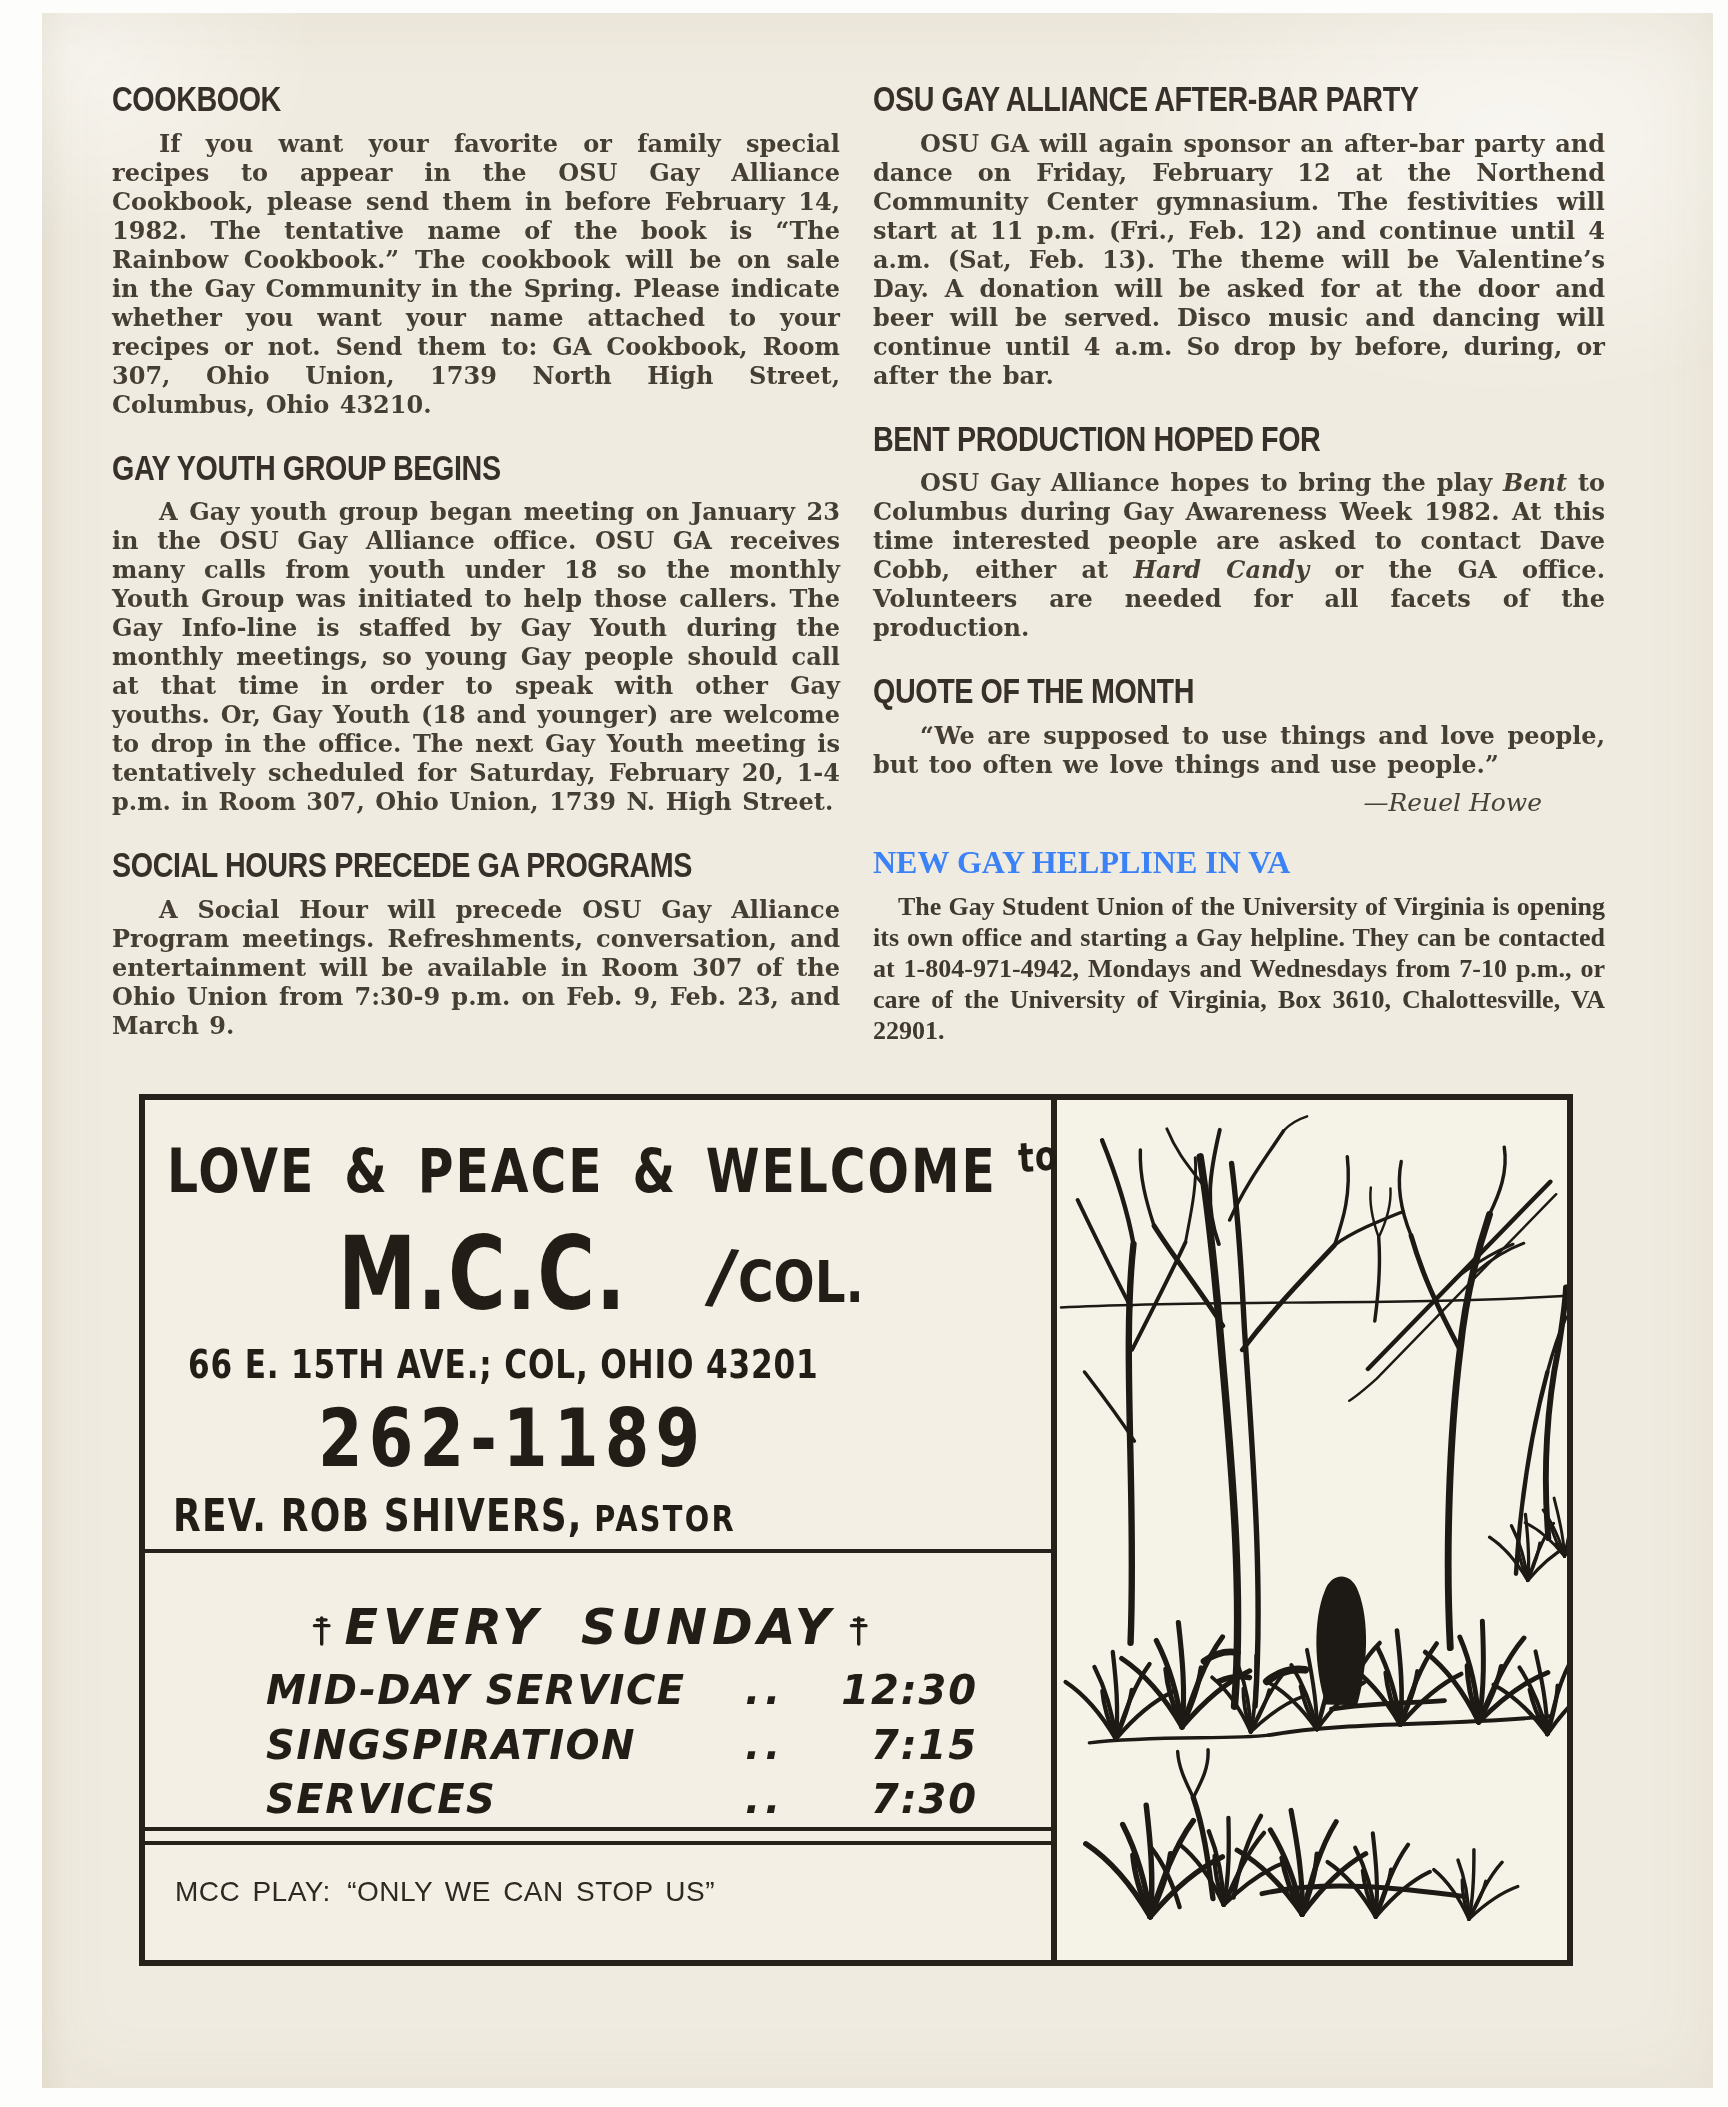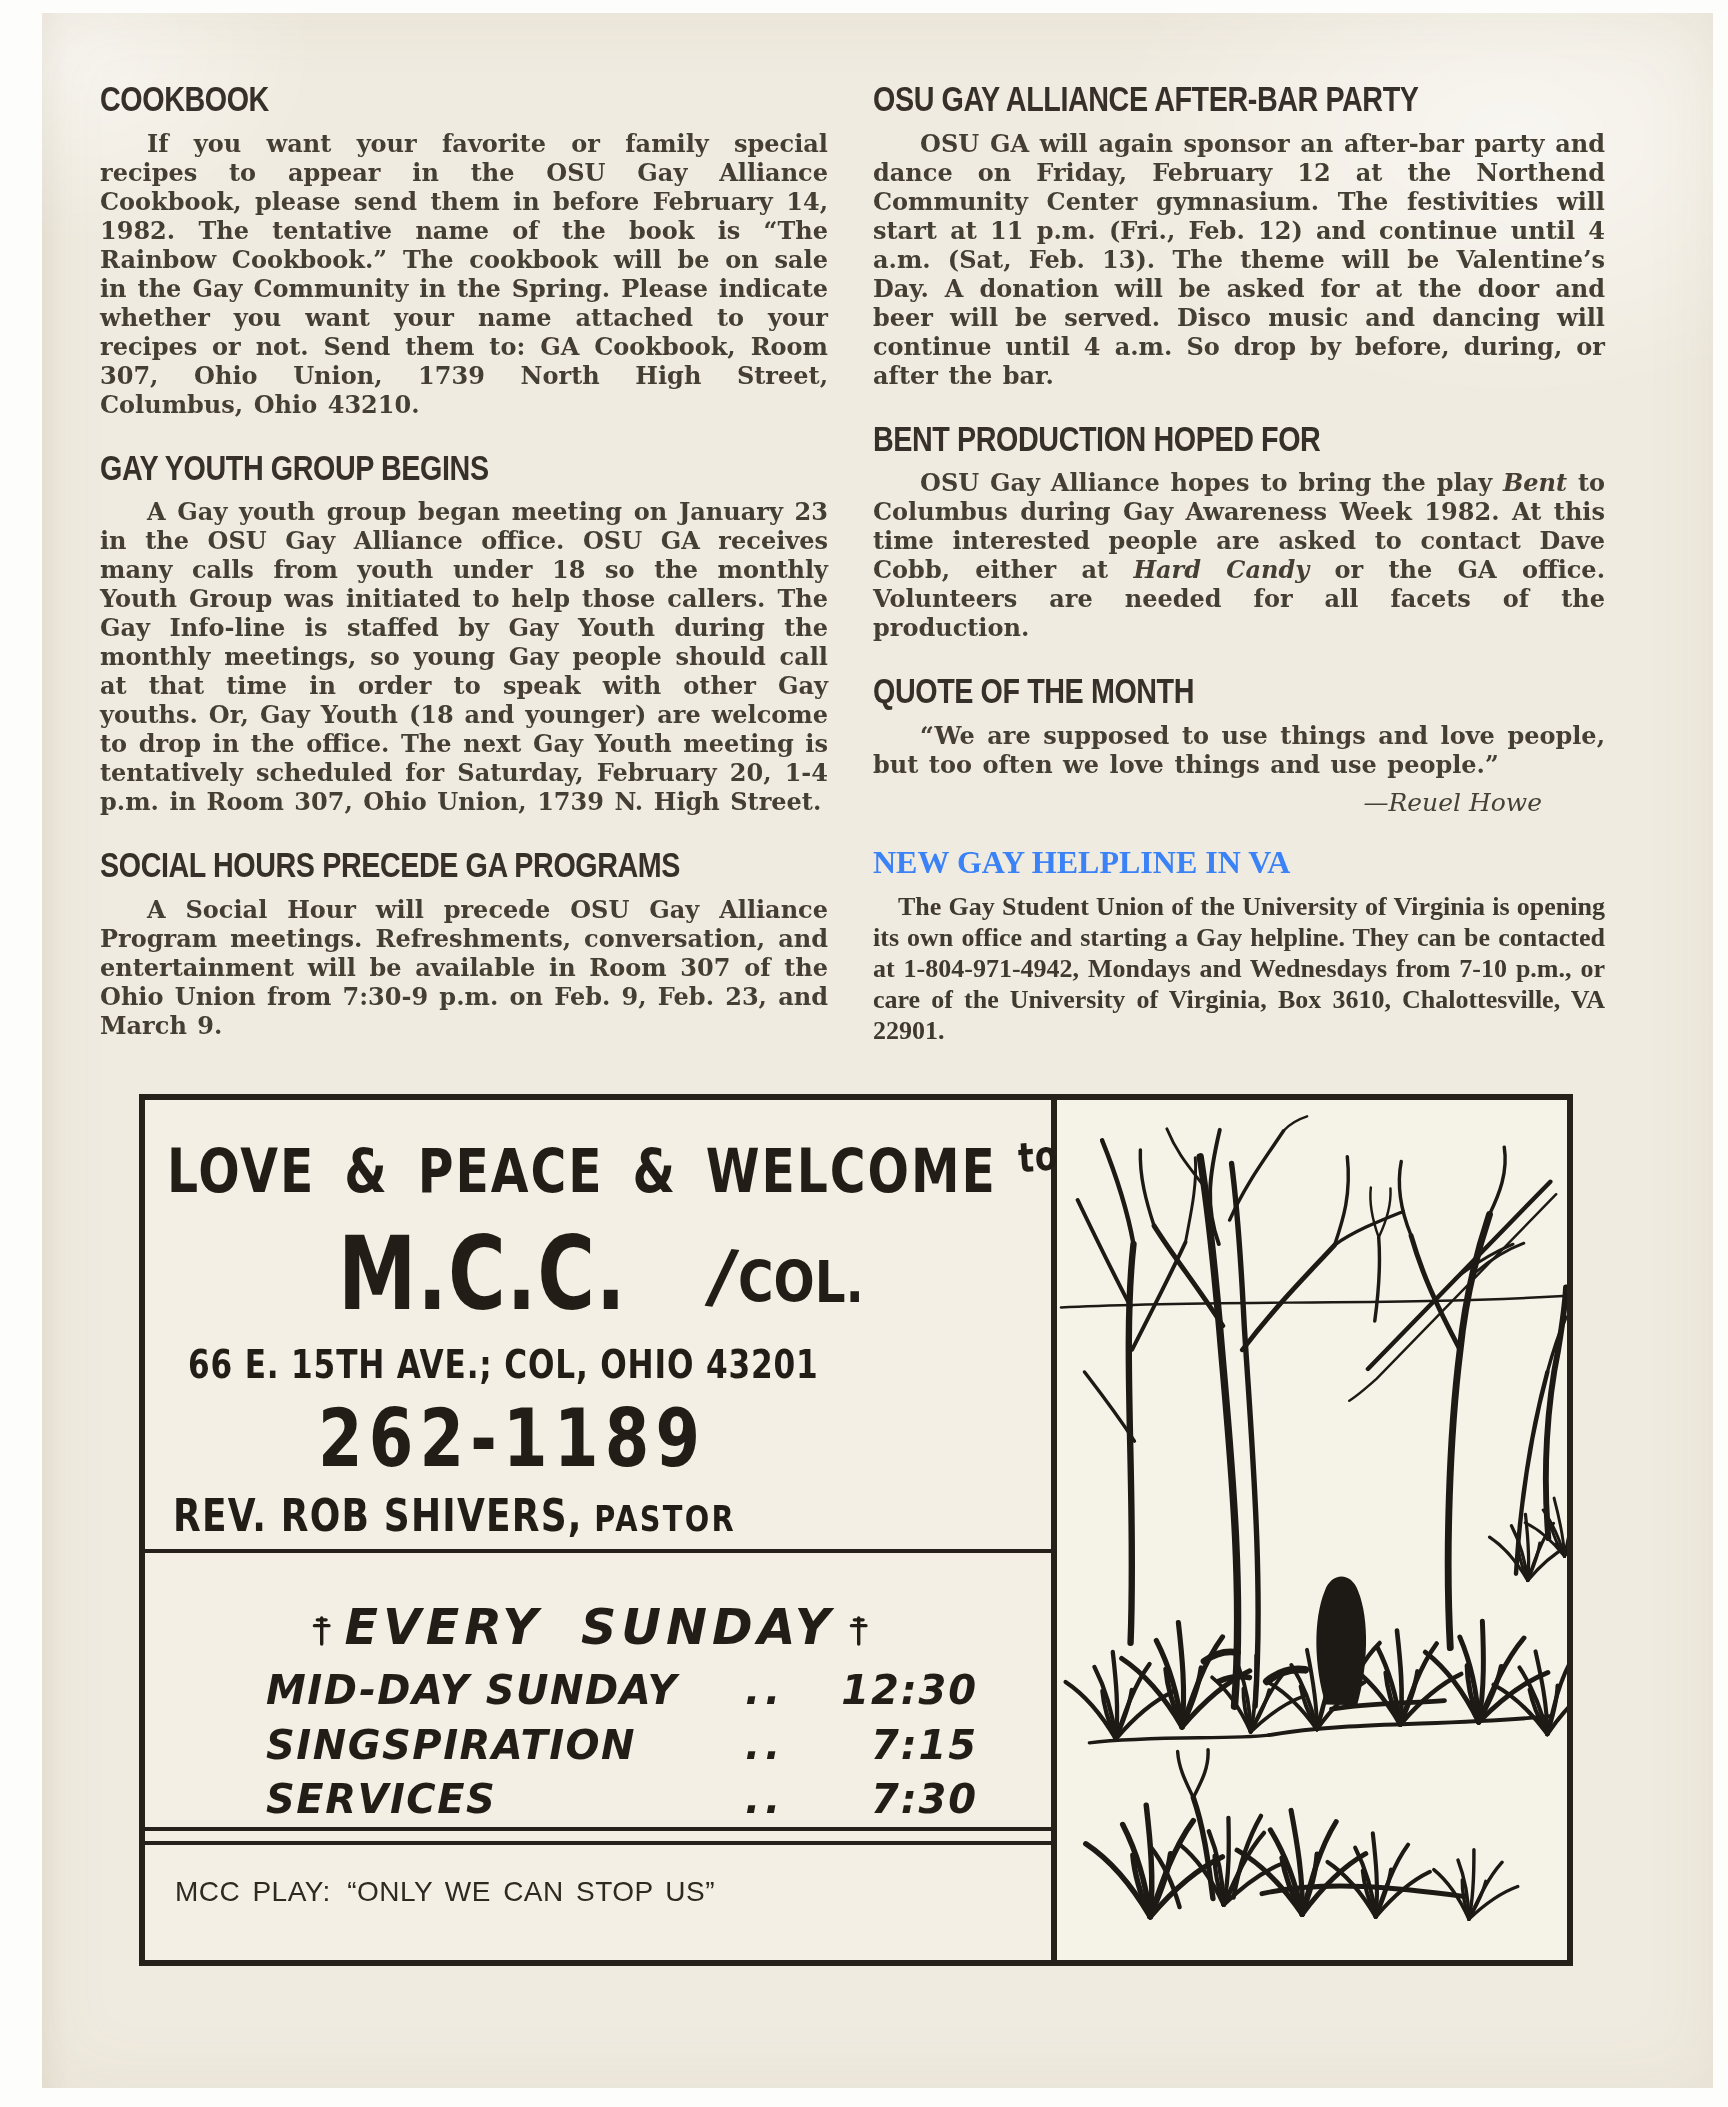--- a/index.html
+++ b/index.html
@@ -6,21 +6,21 @@
   .page{position:relative;width:1729px;height:2108px;overflow:hidden;
         font-family:"DejaVu Serif",serif;color:#3c362c;background:#fdfdfb;}
   .paper{position:absolute;left:42px;top:12.6px;right:16.5px;bottom:20.4px;
          background:
            radial-gradient(ellipse 680px 437px at 88% 6%, rgba(255,255,255,.55) 0%, rgba(255,255,255,0) 60%),
            radial-gradient(ellipse 437px 340px at 2% 2%, rgba(255,255,255,.5) 0%, rgba(255,255,255,0) 55%),
            linear-gradient(90deg,#e9e4d7 0%,#f0ebe0 1.5%,#f0ebe0 99%,#efeade 100%);
          box-shadow:inset 0 0 78px rgba(120,100,60,.07);}
   
   .col{position:absolute;top:78px;}
-  .col-left{left:100px;width:728px;}
+  .col-left{left:112px;width:728px;}
   .col-right{left:873px;width:732px;}
   h2.head{margin:28px 0 0 0;font-family:"Liberation Sans",sans-serif;font-weight:bold;
           font-size:35px;line-height:41px;color:#37302a;letter-spacing:-0.5px;white-space:nowrap;}
   h2.head:first-child{margin-top:0;}
   h2 .hx{display:inline-block;transform:scaleX(.82);transform-origin:0 60%;}
   h2.head-serif{margin:26px 0 0 0;font-family:"Liberation Serif",serif;font-weight:bold;
           font-size:32px;line-height:39px;color:#3b82f6;letter-spacing:0;}
   .col p{margin:9.7px 0 0 0;font-size:24px;line-height:29px;text-align:justify;
          text-indent:47px;word-spacing:.09em;color:#453e33;font-weight:bold;}
   .col p.serif-alt{font-family:"Liberation Serif",serif;font-size:26px;line-height:31px;
@@ -114,21 +114,21 @@
                   <path d="M11 8 H29"></path>
                 </g>
               </svg></span><span>EVERY SUNDAY</span><span class="cross-icon"><svg width="19.4" height="30" viewBox="0 0 40 62">
                 <g stroke="#221d16" stroke-width="7" stroke-linecap="round" fill="none">
                   <path d="M20 4 V58"></path>
                   <path d="M5 20 H35"></path>
                   <path d="M11 8 H29"></path>
                 </g>
               </svg></span></div>
         <div class="ad-row">
-          <span class="label">MID-DAY SUNDAY</span>
+          <span class="label">MID-DAY SERVICE</span>
             <span class="spacer"></span>
             <span class="dots">..</span>
             <span class="time">12:30</span>
         </div>
         <div class="ad-row">
           <span class="label">SINGSPIRATION</span>
             <span class="spacer"></span>
             <span class="dots">..</span>
             <span class="time">7:15</span>
         </div>

